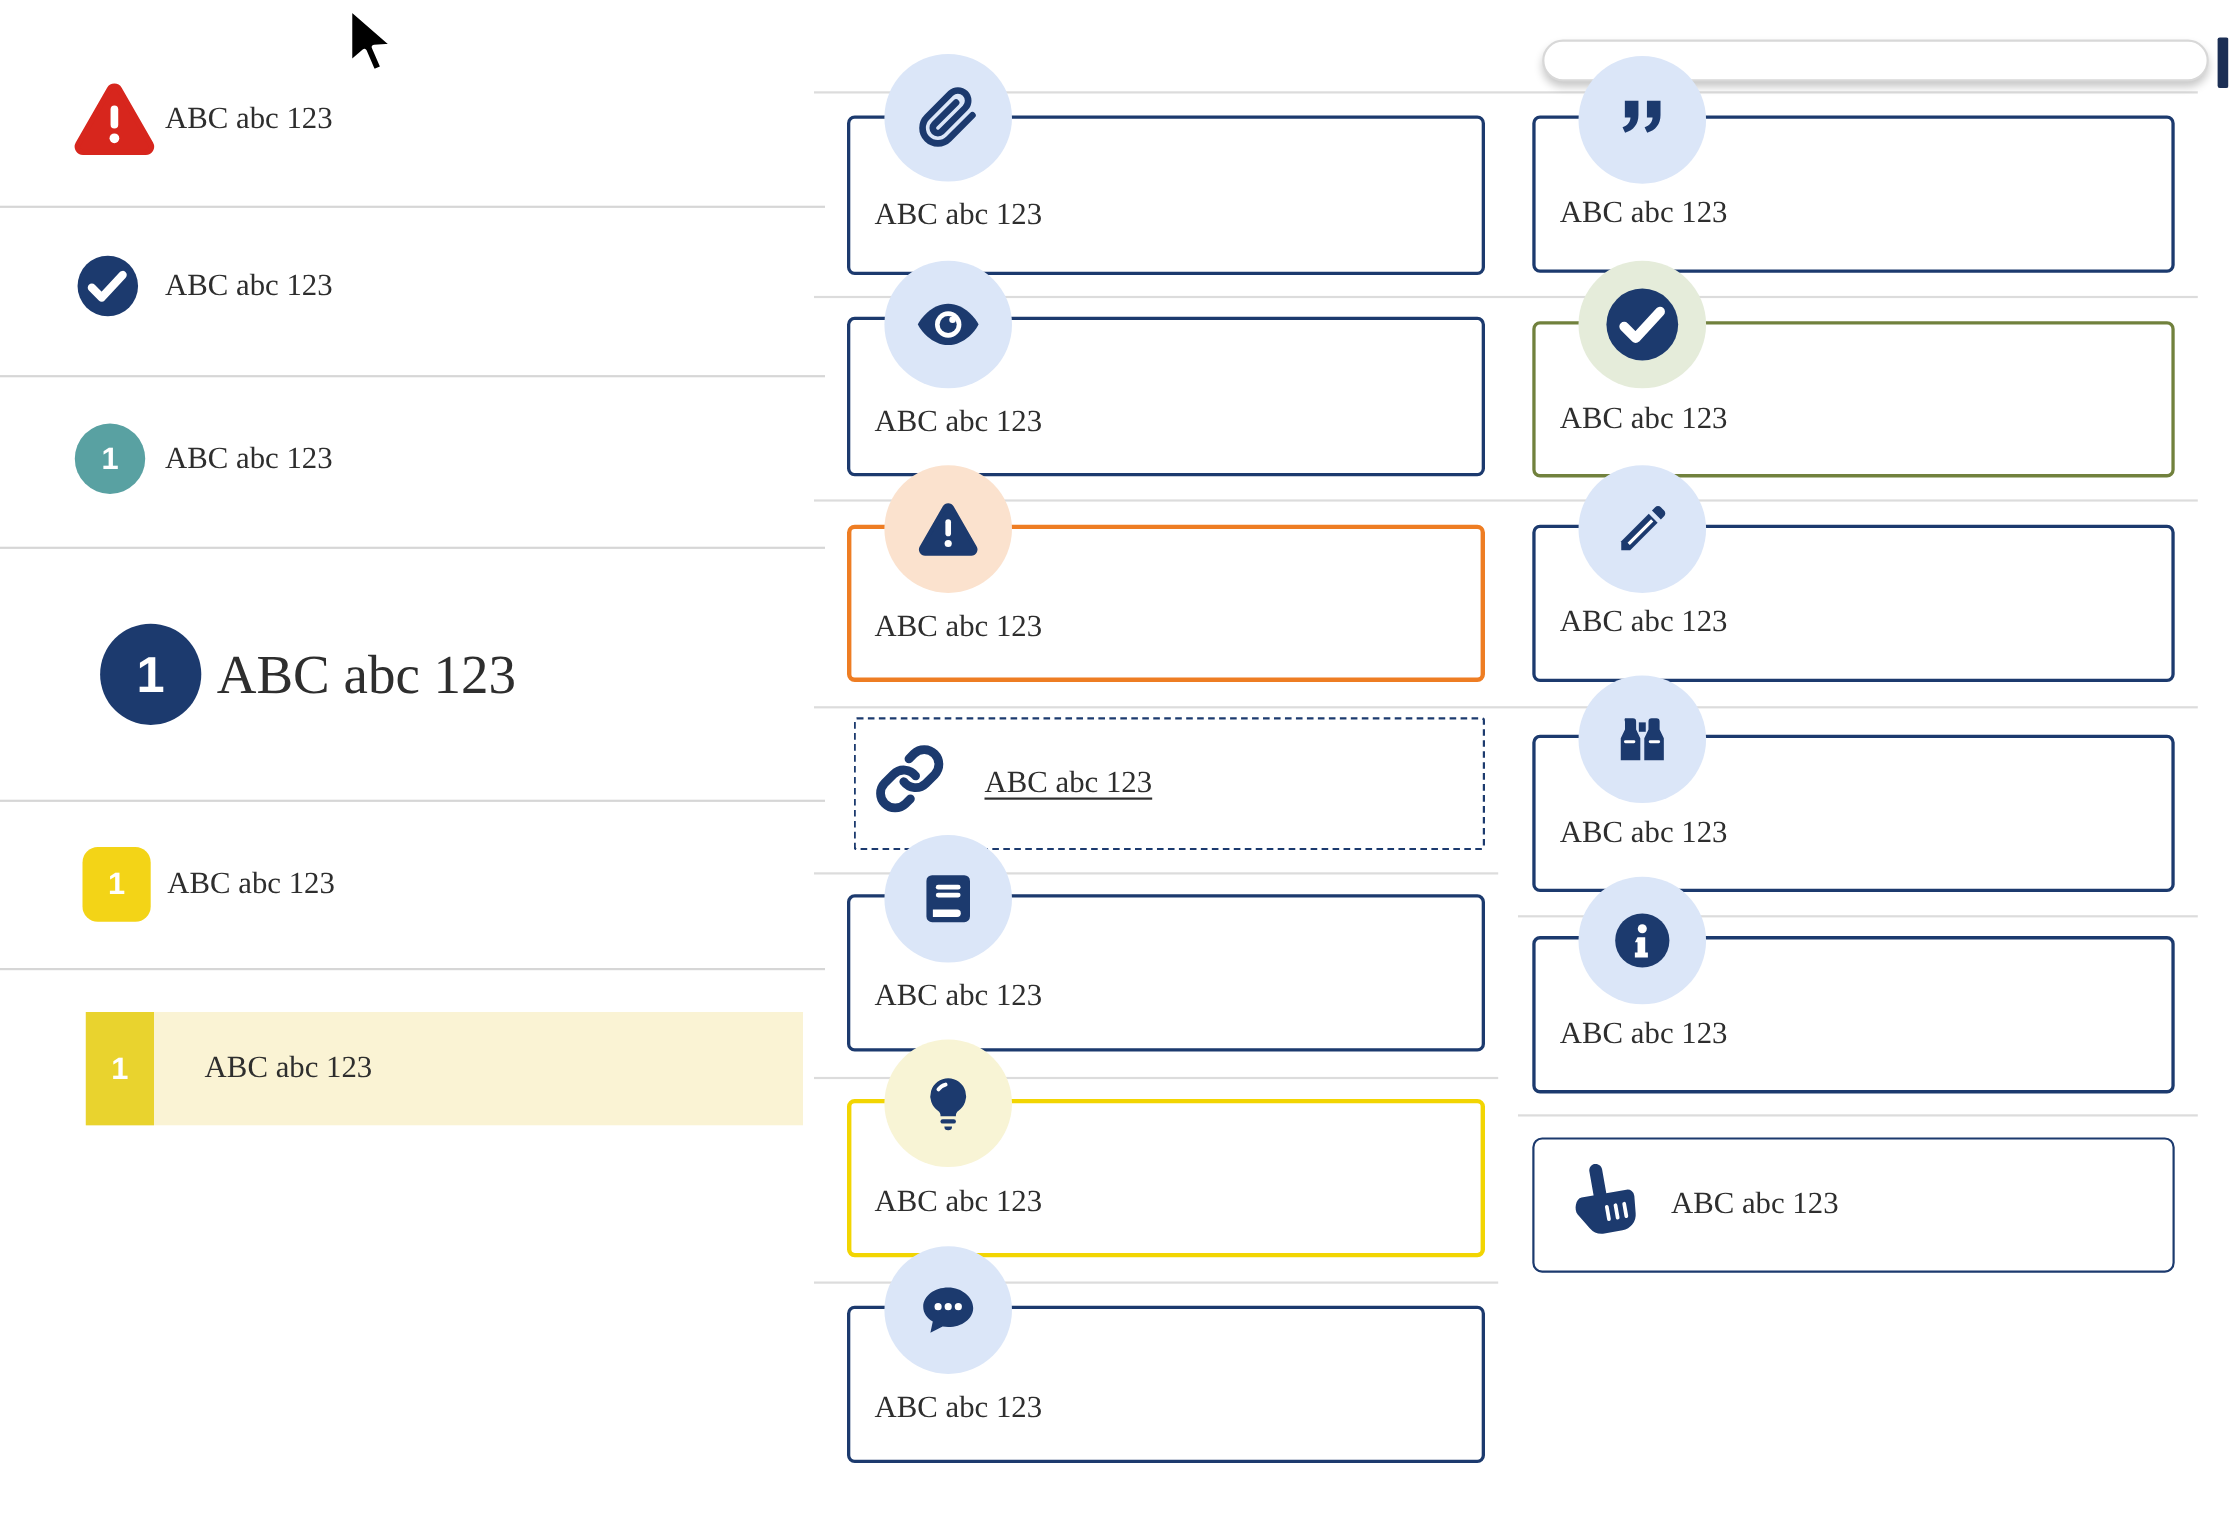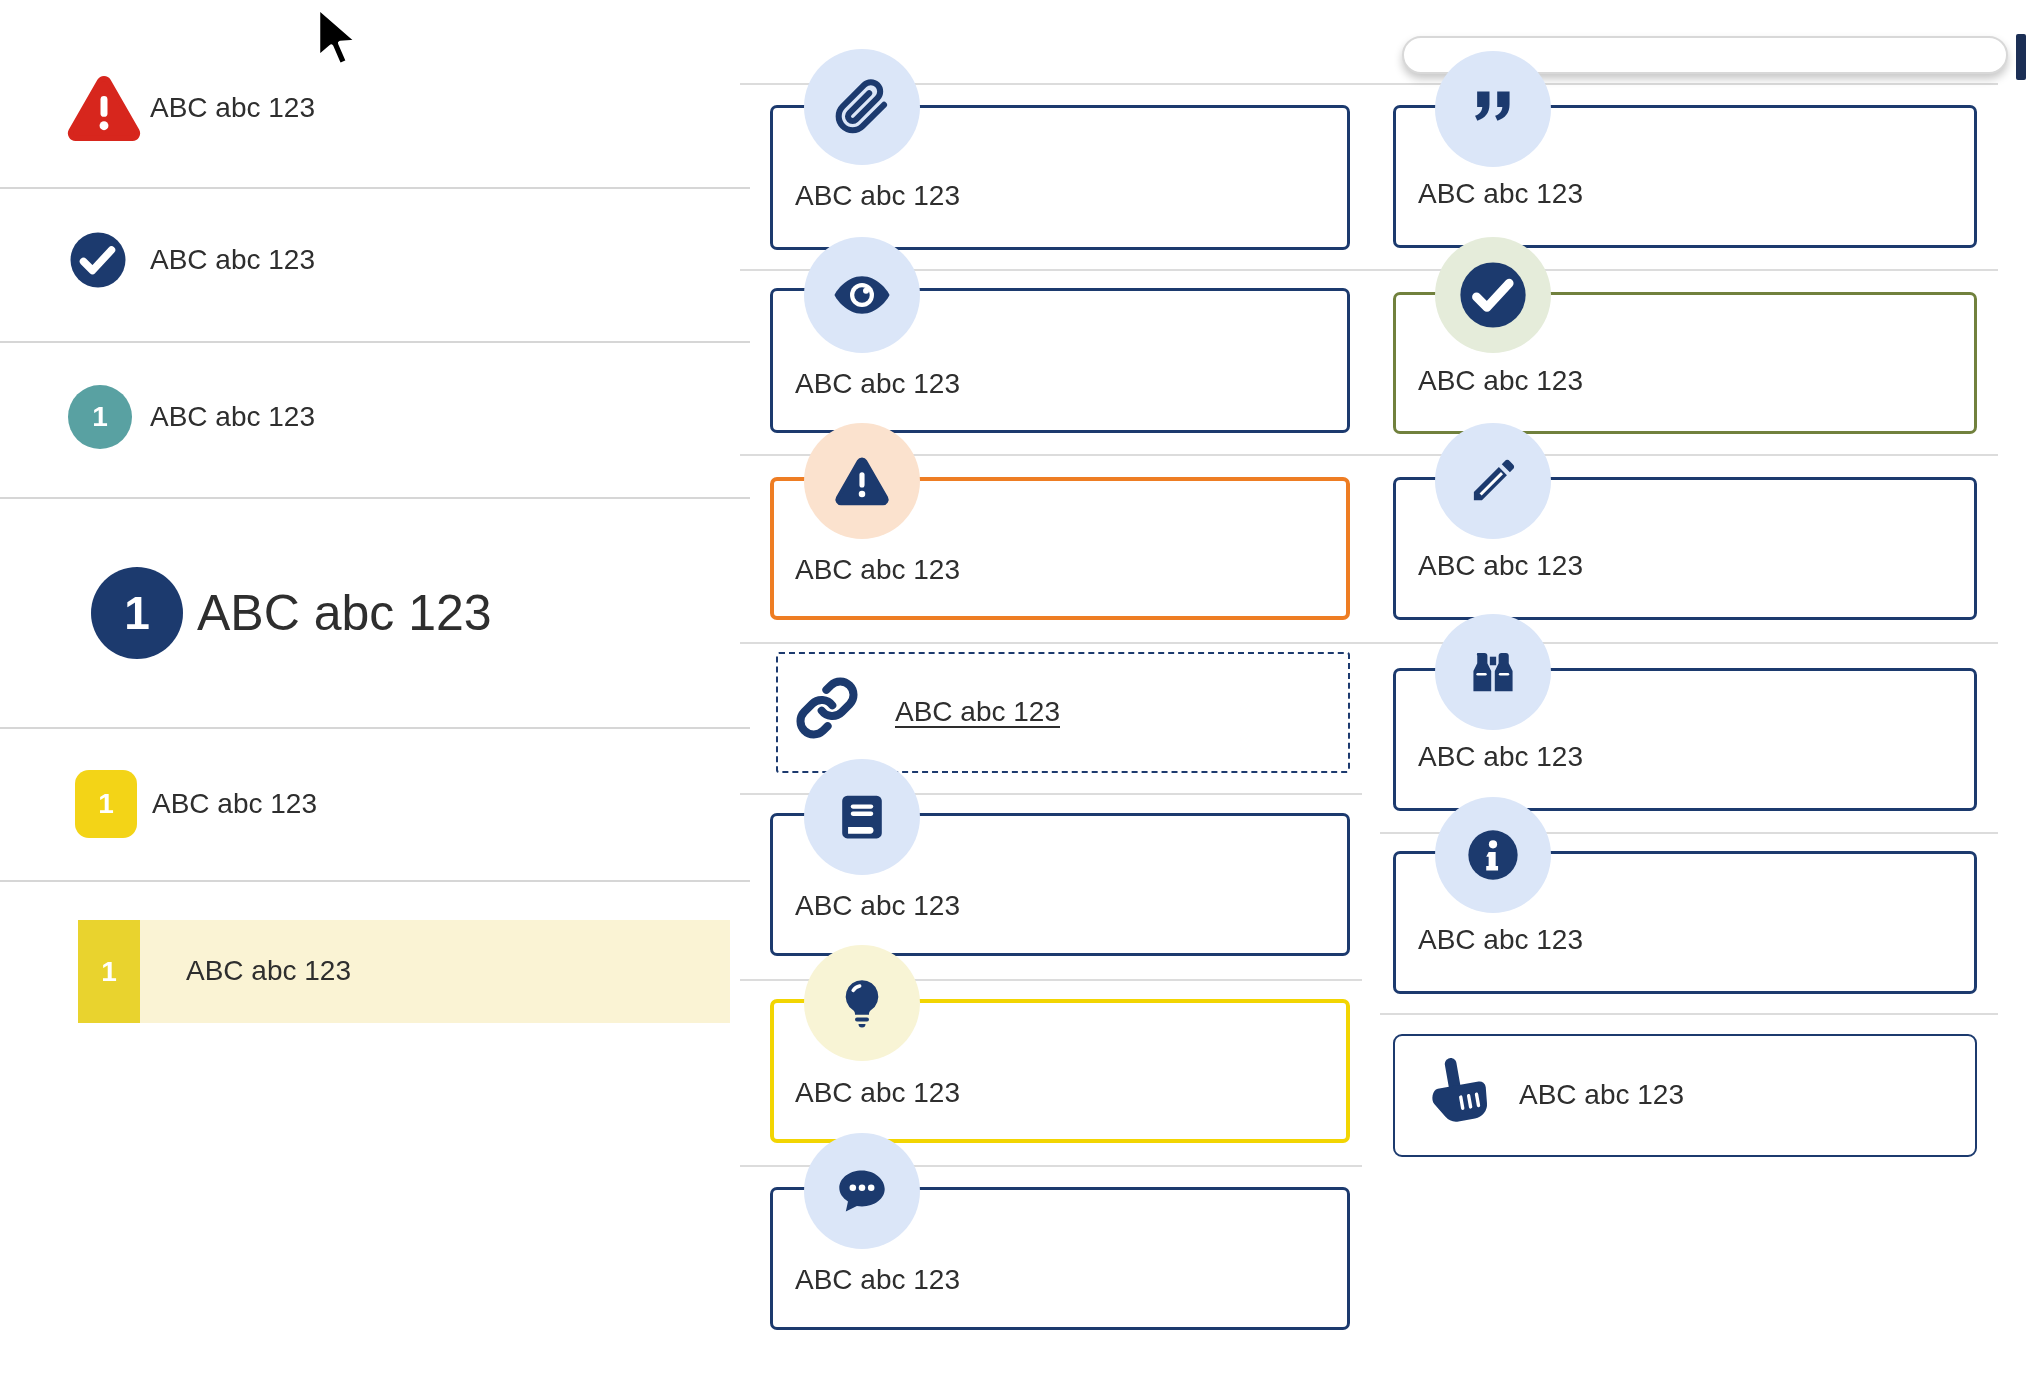--- a/index.html
+++ b/index.html
@@ -12,21 +12,21 @@
   .card.orange{border-color:var(--orange);border-width:4px;}
   .card.yellow{border-color:var(--yellow);border-width:4px;}
   .card.green{border-color:var(--olive);}
   .card.dashed{border:2px dashed var(--navy);border-radius:3px;}
   .card.slim{border-width:2px;border-radius:9px;}
   .icon-circle{position:absolute;width:116px;height:116px;border-radius:50%;
                display:flex;align-items:center;justify-content:center;z-index:3;color:var(--navy);}
   .bg-blue{background:var(--pale-blue);} .bg-peach{background:var(--pale-peach);}
   .bg-cream{background:var(--pale-cream);} .bg-green{background:var(--pale-green);}
   .label{position:absolute;font-size:28px;line-height:38px;height:38px;color:var(--text);
-         white-space:nowrap;z-index:4;}
+         white-space:nowrap;z-index:4;font-family:Liberation Serif, serif;}
   .label.big{font-size:50px;line-height:68px;height:68px;}
   .label.link{text-decoration:underline;text-underline-offset:5px;}
   .inline-icon{position:absolute;z-index:4;color:var(--navy);}
   .badge{position:absolute;display:flex;align-items:center;justify-content:center;
          color:#fff;font-weight:bold;z-index:3;}
   .badge.teal{width:64px;height:64px;border-radius:50%;background:var(--teal);font-size:28px;}
   .badge.bignavy{width:92px;height:92px;border-radius:50%;background:var(--navy);font-size:46px;}
   .badge.ysquare{width:62px;height:68px;border-radius:14px;background:var(--badge-yellow);font-size:28px;}
   .badge.yblock{width:62px;height:103px;border-radius:0;background:var(--badge-yellow-dark);font-size:28px;}
   .hl-row{position:absolute;background:var(--highlight-row);z-index:2;}

